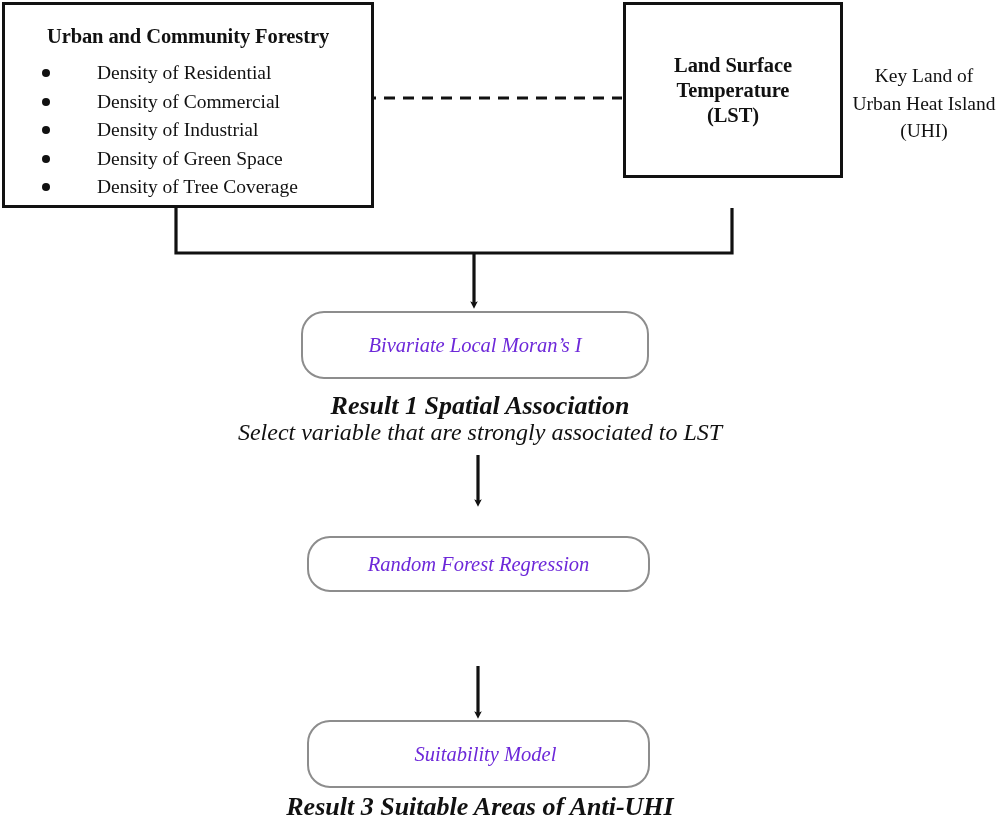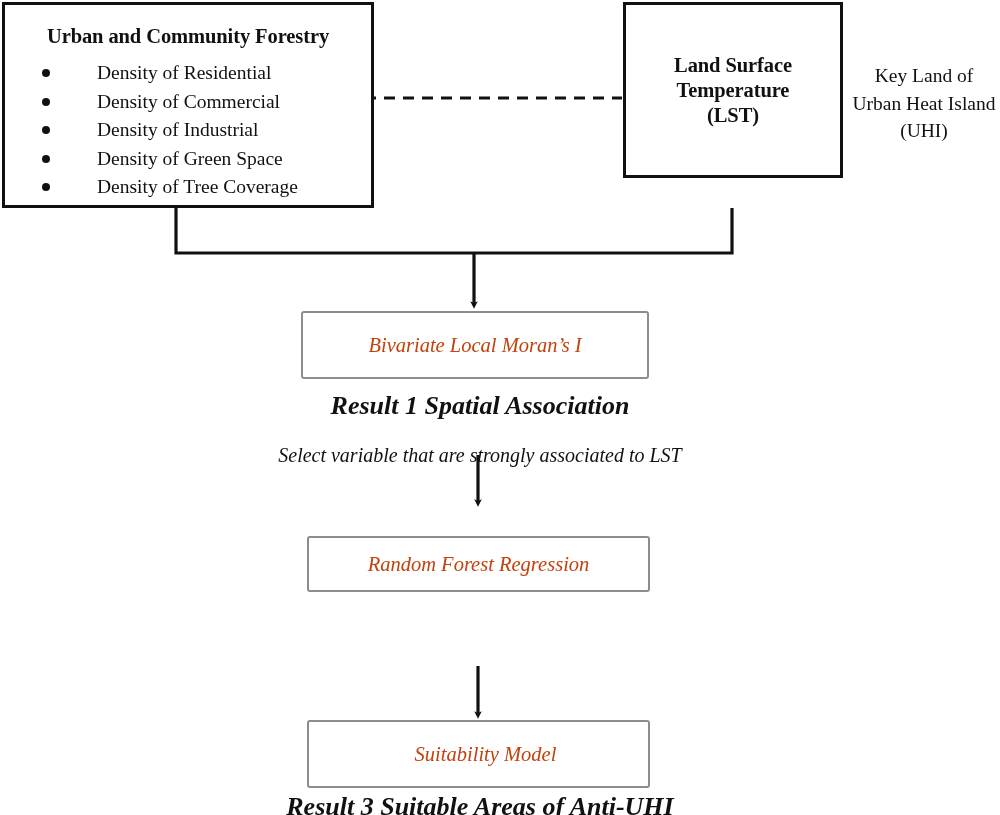--- a/index.html
+++ b/index.html
@@ -114,28 +114,28 @@
     font-size: 19.5px;
     line-height: 27.5px;
   }
   #key-index-note span { display: block; white-space: nowrap; }
 
   
   .round-box {
     position: absolute;
     box-sizing: border-box;
     border: 2px solid #8d8d8d;
-    border-radius: 3px;
+    border-radius: 23px;
     background: #ffffff;
     display: flex;
     align-items: center;
     justify-content: center;
     font-style: italic;
     font-size: 20.5px;
-    color: #c2410c;
+    color: #6d28d9;
   }
 
   #box-moran {
     left: 301px;
     top: 311px;
     width: 348px;
     height: 68px;
   }
   #box-rf {
     left: 307px;
@@ -159,23 +159,22 @@
   }
   .result-title {
     font-weight: bold;
     font-style: italic;
     font-size: 26px;
     line-height: 27px;
     white-space: nowrap;
   }
   .result-desc {
     font-style: italic;
-    font-size: 20px;
+    font-size: 24px;
     line-height: 27px;
-    margin-top: 23px;
   }
   .result-desc span { display: block; }
 
   #result-1 { left: 150px; top: 392px; width: 660px; }
   #result-2 { left: 150px; top: 583px; width: 660px; }
   #result-3 { left: 150px; top: 793px; width: 660px; }
 </style>
 </head>
 <body>
 

